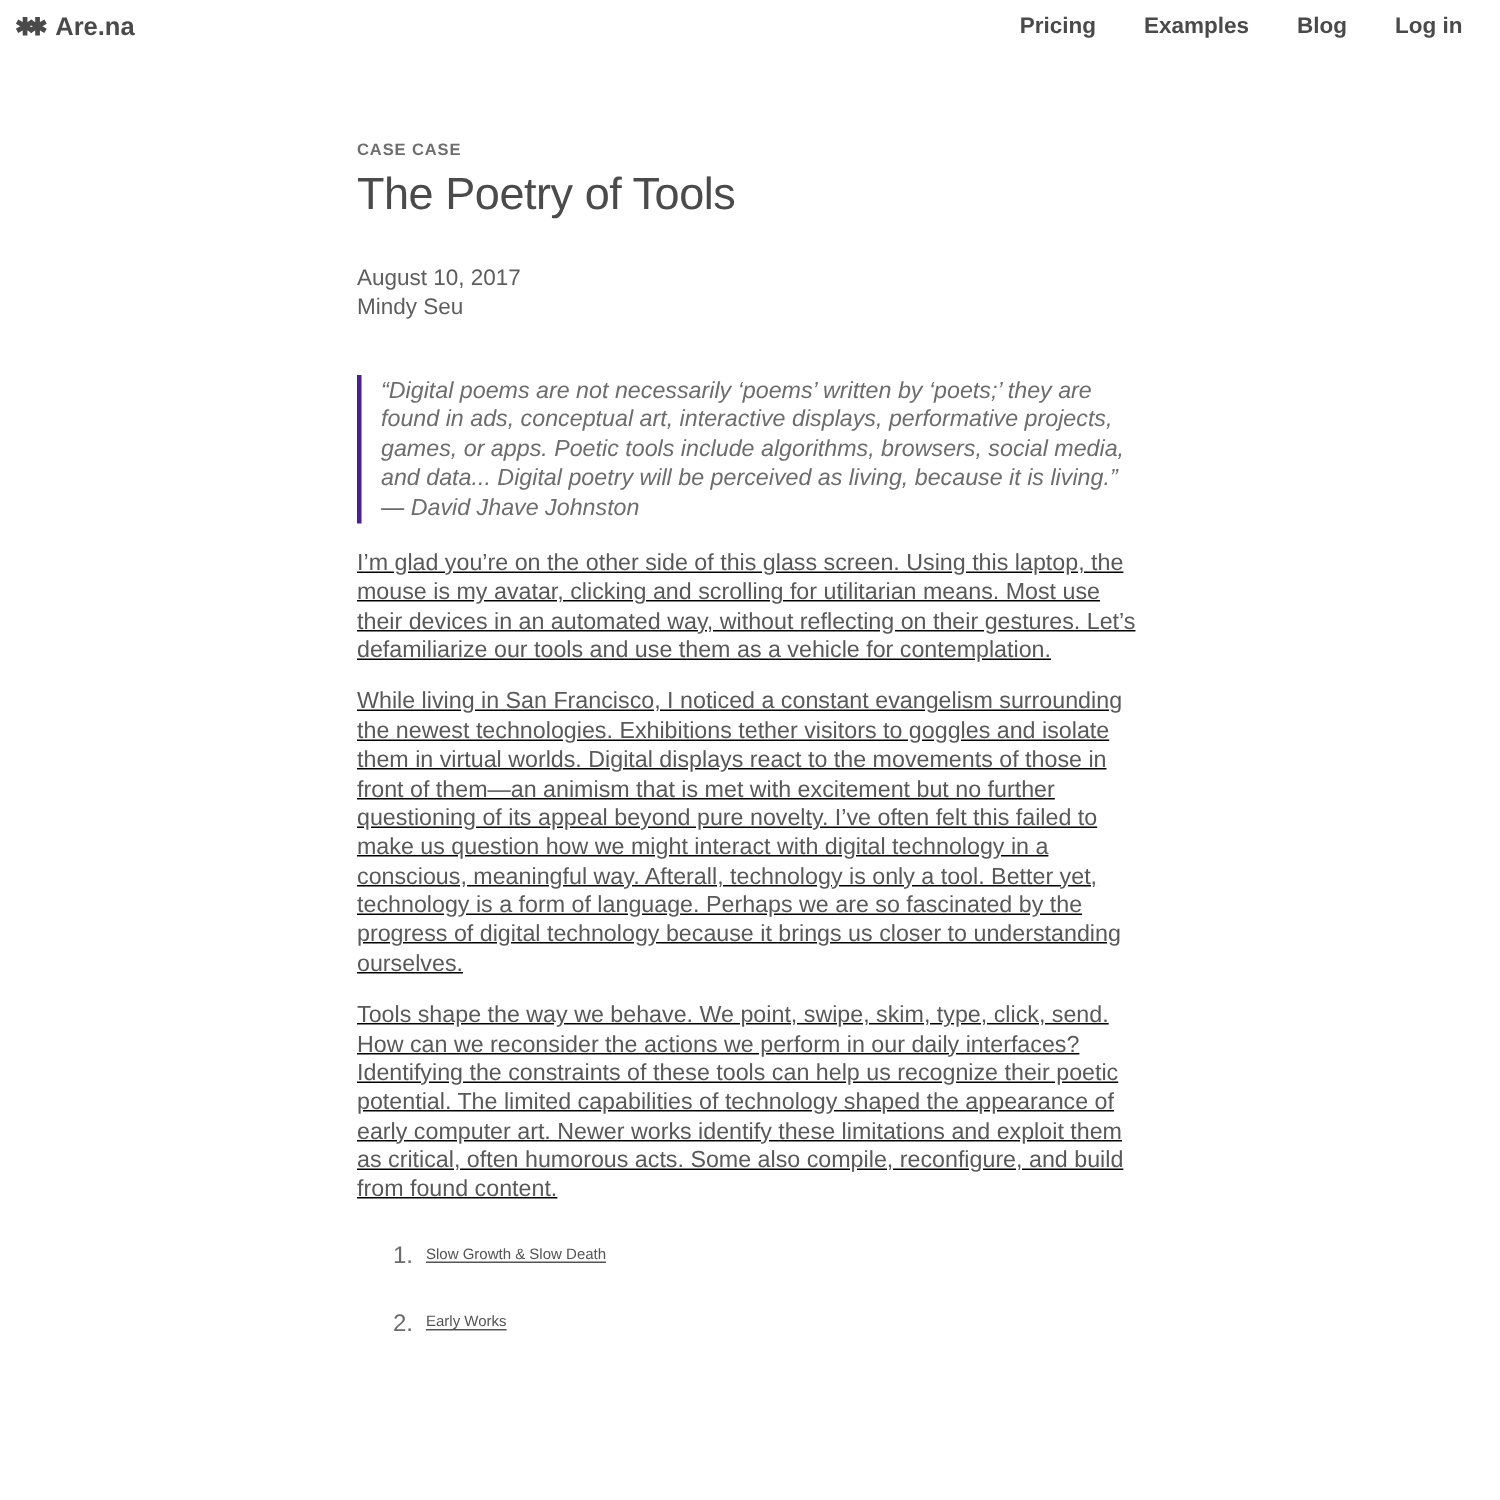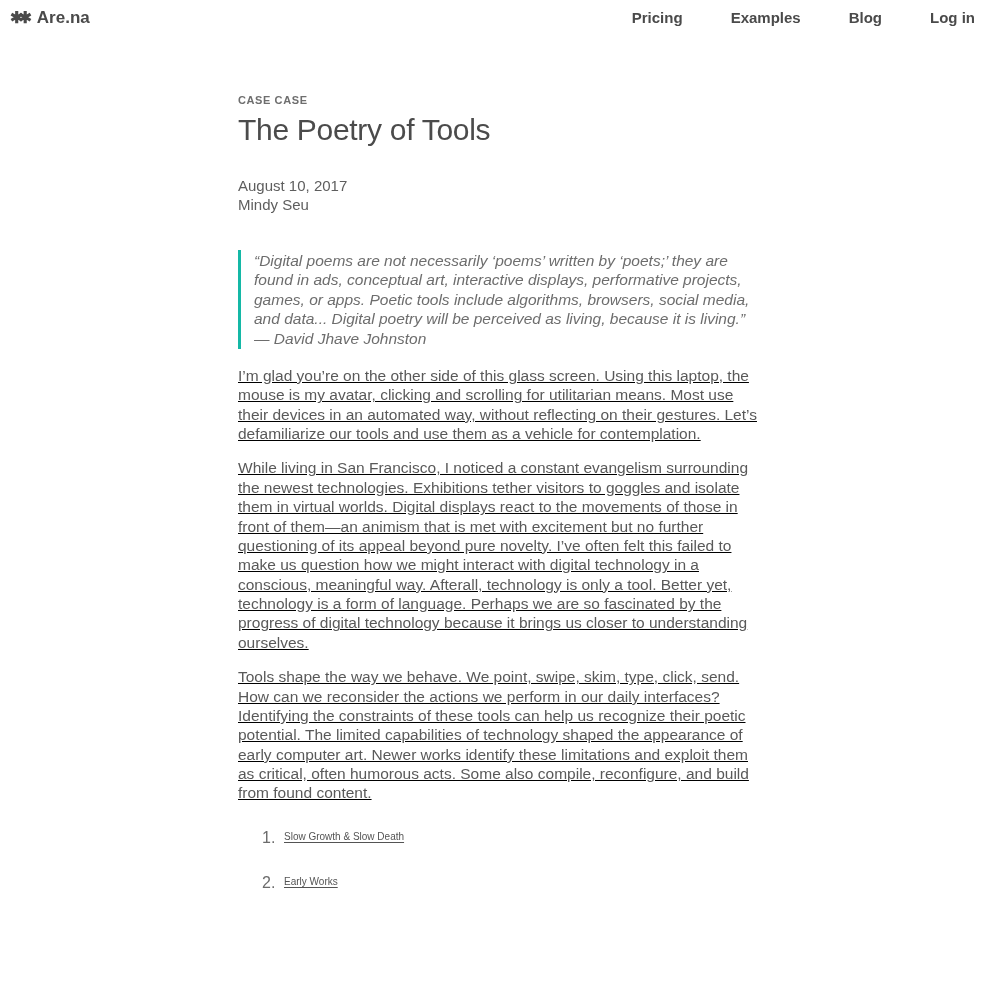--- a/index.html
+++ b/index.html
@@ -25,21 +25,21 @@
     color: #4a4a4a;
     cursor: pointer;
     text-decoration: none;
   }
   .logo-icon {
     font-size: 16px;
     letter-spacing: -5px;
     margin-right: 10px;
     color: #4a4a4a;
   }
-  .nav { display: flex; gap: 48px; }
+  .nav { display: flex; gap: 32px; }
   .nav-item {
     font-weight: bold;
     font-size: 15px;
     color: #4a4a4a;
     text-decoration: none;
     cursor: pointer;
   }
   
   .main {
     width: 522px;
@@ -59,21 +59,21 @@
     color: #4b4b4b;
   }
   .meta {
     margin-top: 29px;
     font-size: 15px;
     line-height: 1.27;
     color: #5e5e5e;
   }
   .quote {
     margin-top: 36px;
-    border-left: 3px solid #14b8a6;
+    border-left: 3px solid #4c1d95;
     padding: 1px 0 1px 13px;
     font-style: italic;
     font-size: 15.5px;
     line-height: 1.25;
     color: #6d6d6d;
   }
   .body-copy { margin-top: 17px; text-decoration: underline; }
   .body-copy p {
     font-size: 15.5px;
     line-height: 1.25;

